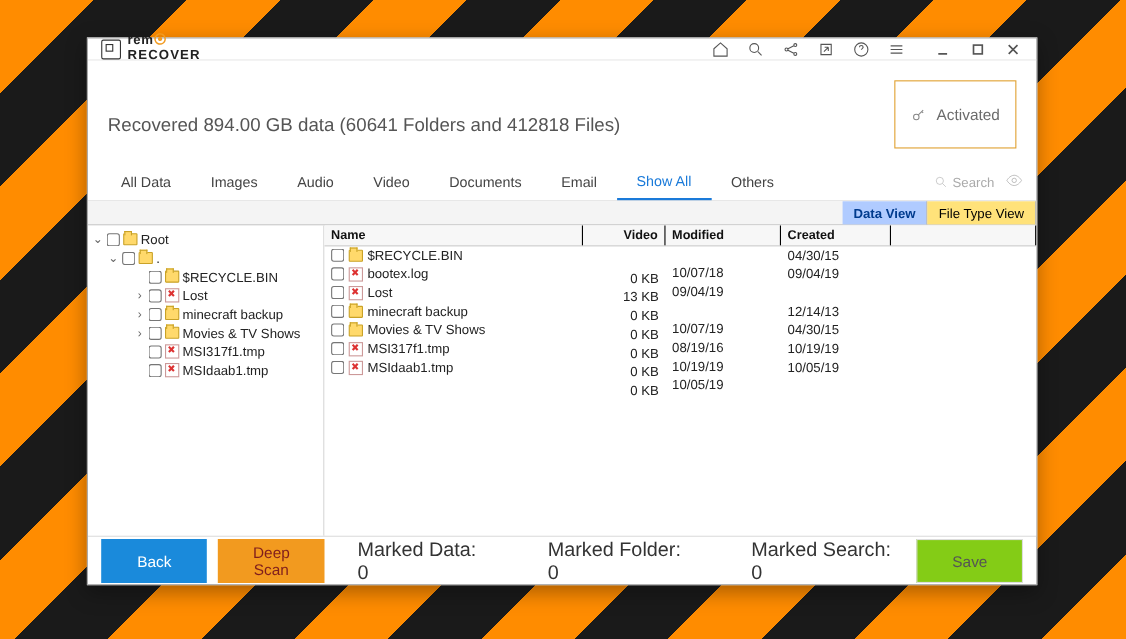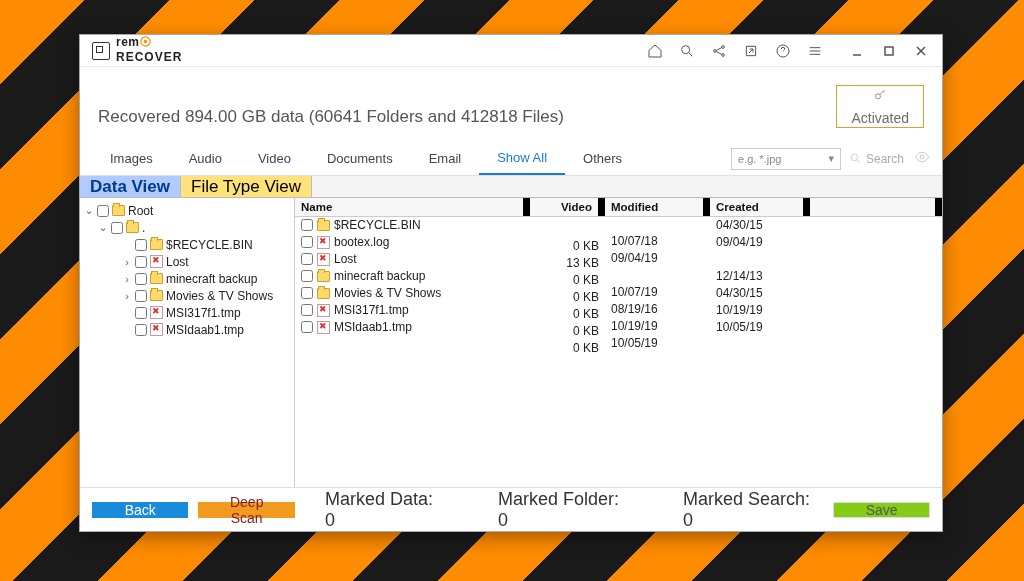--- a/index.html
+++ b/index.html
@@ -20,21 +20,21 @@
   left: 79px; top: 34px;
   width: 864px; height: 498px;
   background: #fff;
   border: 1px solid #aaa;
   box-shadow: 0 6px 18px rgba(0,0,0,.35);
   display: flex; flex-direction: column;
 }
 
 
 .titlebar {
-  height: 32px;
+  height: 20px;
   display: flex; align-items: center;
   padding: 0 6px 0 12px;
   border-bottom: 1px solid #e8e8e8;
 }
 .logo { display: flex; align-items: center; gap: 6px; }
 .logo-icon {
   width: 18px; height: 18px;
   border: 1.5px solid #333; border-radius: 2px; position: relative;
 }
 .logo-icon::before {
@@ -52,23 +52,23 @@
 .tb-btn.win svg { width:12px; height:12px; }
 
 
 .summary-row {
   display:flex; align-items:center; justify-content:space-between;
   padding: 18px 18px 14px 18px;
 }
 .summary-text { font-size: 17px; color:#555;margin-top:20px; }
 .activated-badge {
   border: 1.5px solid #e0a030;
-  padding: 1px 14px;
-  display:flex; align-items:center; gap:8px;
-  color:#6b6b6b; font-size:14px;flex-direction:column;
+  padding: 22px 14px;
+  display:flex; align-items:flex-end; gap:8px;
+  color:#6b6b6b; font-size:14px;
 }
 .activated-badge svg { width:15px; height:15px; stroke:#888; fill:none; stroke-width:1.5; }
 
 
 .filter-row {
   display:flex; align-items:center;
   padding: 0 12px;
   height: 34px;
   border-bottom: 1px solid #e2e2e2;
   gap: 0;
@@ -83,21 +83,21 @@
   display:flex; align-items:center; padding:0 6px;
   font-size:11px; color:#888;
 }
 .search-box .chev { margin-left:auto; }
 .search-btn { display:flex; align-items:center; gap:4px; color:#aaa; font-size:12px; margin-left:8px; cursor:pointer; }
 .search-btn svg { width:13px; height:13px; stroke:#aaa; fill:none; }
 .eye-btn { margin-left:10px; color:#aaa; cursor:pointer; }
 .eye-btn svg { width:16px; height:16px; stroke:#aaa; fill:none; }
 
 
-.view-tabs { display:flex; height:22px; border-bottom:1px solid #bbb; background:#f4f4f4; font-size:17px; }
+.view-tabs { display:flex; height:22px; border-bottom:1px solid #bbb; background:#f4f4f4; font-size:12px;justify-content:flex-end; }
 .view-tab {
   padding: 0 10px; height:100%;
   display:flex; align-items:center;
   background:#ffe27a; border-right:1px solid #bbb;
   cursor:pointer;
 }
 .view-tab.active {
   background:#b0cbff;
   font-weight:600; color:#003b8e;
 }
@@ -130,21 +130,21 @@
 .indent-1 { padding-left: 16px; }
 .indent-2 { padding-left: 40px; }
 
 
 .list-pane { flex:1; display:flex; flex-direction:column; background:#fff; }
 .list-header {
   display:flex; align-items:center; height:19px;
   background:#f7f7f7; border-bottom:1px solid #ccc;
   font-size:11.5px; color:#111;
 }
-.list-header .col { border-right:7px solid #000000; padding:0 6px; height:100%; display:flex; align-items:center; font-weight:600;}
+.list-header .col { border-right:1px solid #000000; padding:0 6px; height:100%; display:flex; align-items:center; font-weight:600;}
 .col-name { width: 235px; }
 .col-size { width: 75px; justify-content:flex-end; }
 .col-mod  { width: 105px; }
 .col-cre  { width: 100px; }
 .col-rest { flex:1; border-right:none; }
 
 .list-body { flex:1; overflow:auto; }
 .list-row { display:flex; align-items:center; height:17px; font-size:12px; color:#222; border-bottom:1px solid transparent; }
 .list-row .cell { padding: 0 6px; }
 .cell-name { width:235px; display:flex; align-items:center; gap:4px; }
@@ -154,21 +154,21 @@
 .cell-cre { width:100px; }
 
 
 .bottom-bar {
   height: 44px;
   display:flex; align-items:center; gap: 10px;
   padding: 0 12px;
   border-top:1px solid #ddd;
 }
 .btn-blue, .btn-orange, .btn-grey {
-  height: 16px; padding: 0 22px;
+  height: 40px; padding: 0 22px;
   display:flex; align-items:center; justify-content:center;
   font-size:14px; cursor:pointer; border:none;
 }
 .btn-blue { background:#1a8adb; color:#fff; width:100px;}
 .btn-orange { background:#f29a1f; color:#7f1d1d; width:100px;}
 .btn-grey { background:#84cc16; color:#555; border:1px solid #ddd; width:100px;}
 .stats { font-size:18px; color:#333; display:flex; gap:60px; margin-left:20px; }
 .bottom-spacer { flex:1; }
 </style>
 </head>
@@ -246,33 +246,30 @@
       <svg viewBox="0 0 24 24">
           <circle cx="8" cy="15" r="4"></circle>
           <path d="M11 12l7-7M16 7l2 2"></path>
         </svg>
       <span>Activated</span>
     </div>
   </div>
 
   <div class="filter-row">
     <div id="filter-tabs-host" style="display:flex;height:100%">
+        <div class="filter-tab">All Data</div>
         <div class="filter-tab">Images</div>
         <div class="filter-tab">Audio</div>
         <div class="filter-tab">Video</div>
         <div class="filter-tab">Documents</div>
         <div class="filter-tab">Email</div>
         <div class="filter-tab active">Show All</div>
         <div class="filter-tab">Others</div>
       </div>
     <div class="filter-spacer"></div>
-    <div class="search-box">
-      <span>e.g. *.jpg</span>
-      <span class="chev">▾</span>
-    </div>
     <div class="search-btn">
       <svg viewBox="0 0 24 24">
           <circle cx="10" cy="10" r="6"></circle>
           <path d="M20 20l-5-5"></path>
         </svg>
       <span>Search</span>
     </div>
     <div class="eye-btn">
       <svg viewBox="0 0 24 24">
           <path d="M2 12s4-7 10-7 10 7 10 7-4 7-10 7S2 12 2 12z"></path>

